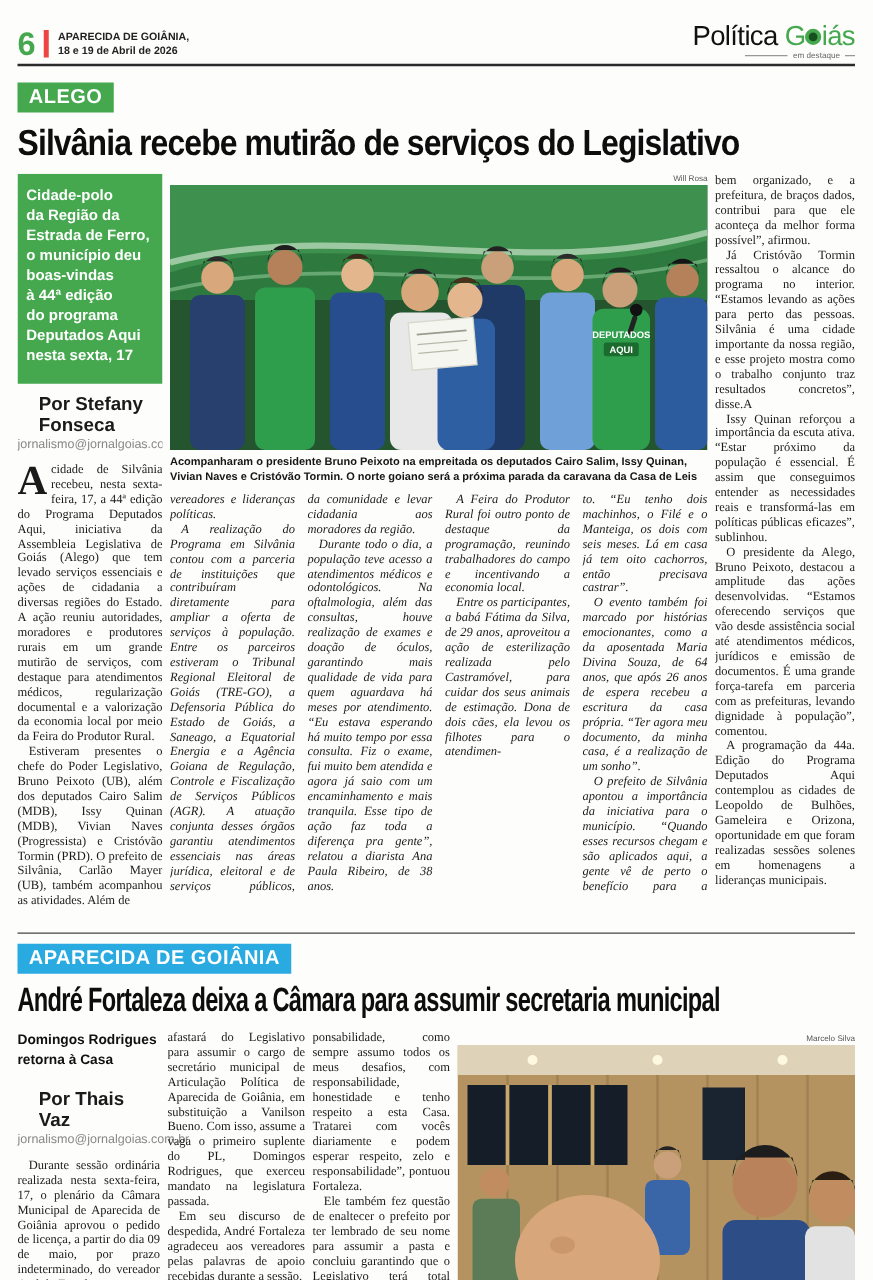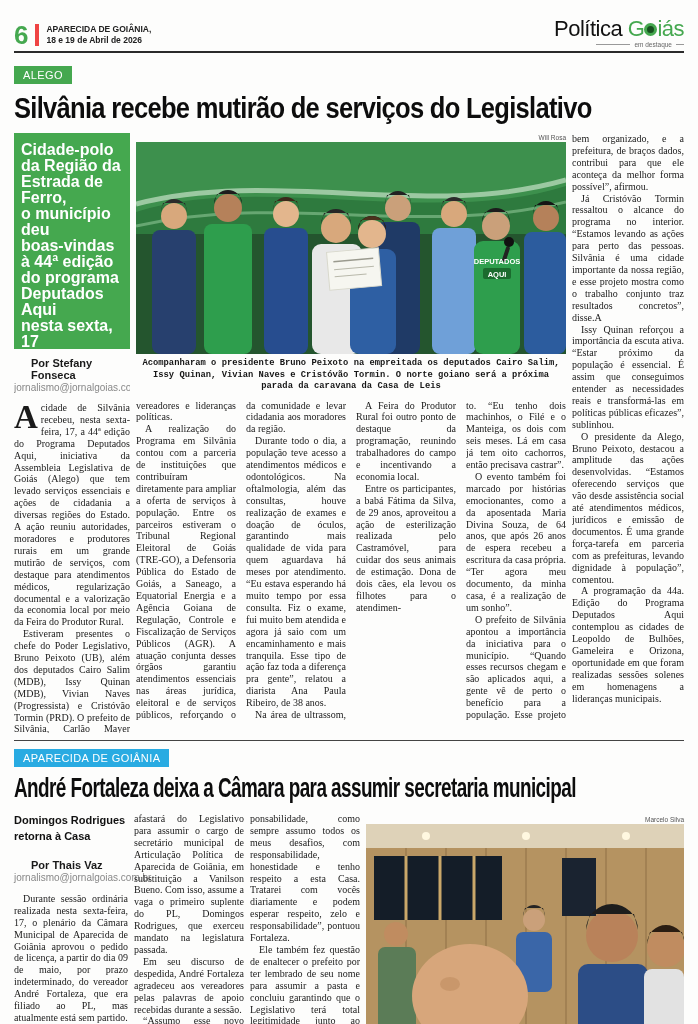--- a/index.html
+++ b/index.html
@@ -24,47 +24,47 @@
   .logo-main{font-weight:normal;font-size:22px;letter-spacing:-0.5px;}
   .logo-black{color:#111;}
   .logo-green{color:var(--green);}
   .logo-o{display:inline-block;width:13px;height:13px;border-radius:50%;background:#17501f;border:3px solid var(--green);vertical-align:baseline;margin:0 0px;}
   .logo-tag{display:flex;align-items:center;justify-content:flex-end;gap:4px;font-size:6.5px;color:#666;margin-top:2px;}
   .logo-tag::before{content:"";display:inline-block;width:34px;border-top:1px solid #999;}
   .logo-tag::after{content:"";display:inline-block;width:8px;border-top:1px solid #999;}
   .head-rule{border:none;border-top:2px solid #2b2b2b;margin-top:3px;}
 
   
-  .tag{display:inline-block;font-family:"Liberation Sans",sans-serif;font-weight:normal;font-size:11px;color:#fff;padding:3px 9px 3px 9px;letter-spacing:.4px;}
+  .tag{display:inline-block;font-family:"Liberation Sans",sans-serif;font-weight:bold;font-size:16px;color:#fff;padding:3px 9px 3px 9px;letter-spacing:.4px;}
   .tag-green{background:var(--green);margin-top:13px;}
   .tag-cyan{background:var(--cyan);margin-top:8px;}
   h1,h2{font-family:"Liberation Sans",sans-serif;color:#0d0d0d;white-space:nowrap;}
   h1 .squeeze{display:inline-block;transform:scaleX(.88);transform-origin:left center;font-size:29px;letter-spacing:-0.8px;}
   h2 .squeeze{display:inline-block;transform:scaleX(.70);transform-origin:left center;font-size:27px;letter-spacing:-0.8px;}
   h1{margin-top:5px;}
   h2{margin-top:6px;}
 
   
   .a1-grid{display:grid;grid-template-columns:116px 430px 112px;column-gap:6px;margin-top:7px;height:600px;}
   .a1-left{display:flex;flex-direction:column;overflow:hidden;}
-  .lead-box{background:var(--green);color:#fff;padding:9px 7px;font-family:"Liberation Sans",sans-serif;font-weight:bold;font-size:16px;line-height:16px;white-space:pre-line;height:216px;}
+  .lead-box{background:var(--green);color:#fff;padding:9px 7px;font-family:"Liberation Sans",sans-serif;font-weight:bold;font-size:12px;line-height:16px;white-space:pre-line;height:168px;}
   .byline{margin-top:8px;}
-  .byline .by{font-family:"Liberation Sans",sans-serif;font-weight:bold;font-size:11px;padding-left:17px;}
+  .byline .by{font-family:"Liberation Sans",sans-serif;font-weight:bold;font-size:15px;padding-left:17px;}
   .byline .mail{font-family:"Liberation Sans",sans-serif;font-size:10px;color:#888;margin-top:1px;}
   .bodycol{font-size:10px;line-height:11.9px;text-align:justify;overflow:hidden;}
   .bodycol p{margin:0;}
   .bodycol p.ind{text-indent:9px;}
   .a1-left .bodycol{margin-top:9px;flex:1;}
   .a1-right .bodycol{height:600px;}
   .dropcap{float:left;font-weight:bold;font-size:33px;line-height:26px;padding:2px 3px 0 0;font-family:"Liberation Serif",serif;}
 
   .photo-credit{font-family:"Liberation Sans",sans-serif;font-size:6.5px;color:#555;text-align:right;height:9px;line-height:9px;}
   .photo-frame{width:100%;display:block;}
-  .caption{font-family:Liberation Mono, monospace;font-weight:bold;font-size:8.8px;line-height:11.5px;color:#161616;margin-top:4px;text-align:center;}
-  .cols4{display:grid;grid-template-columns:repeat(4,1fr);column-gap:10px;margin-top:7px;height:322px;overflow:hidden;}
+  .caption{font-family:Liberation Sans, sans-serif;font-weight:bold;font-size:8.8px;line-height:11.5px;color:#161616;margin-top:4px;}
+  .cols4{display:grid;grid-template-columns:repeat(4,1fr);column-gap:10px;margin-top:7px;height:322px;overflow:hidden;font-style:italic;}
 
   
   .article-divider{border:none;border-top:1.5px solid #444;margin-top:7px;}
 
   
   .a2-grid{display:grid;grid-template-columns:114px 110px 110px 318px;column-gap:6px;margin-top:9px;height:228px;}
   .subhead{font-family:"Liberation Sans",sans-serif;font-weight:bold;font-size:11px;line-height:1.45;color:#111;}
   .a2-col1 .byline{margin-top:14px;}
   .a2-col1 .bodycol{margin-top:10px;}
   .a2-grid .bodycol{height:100%;}

